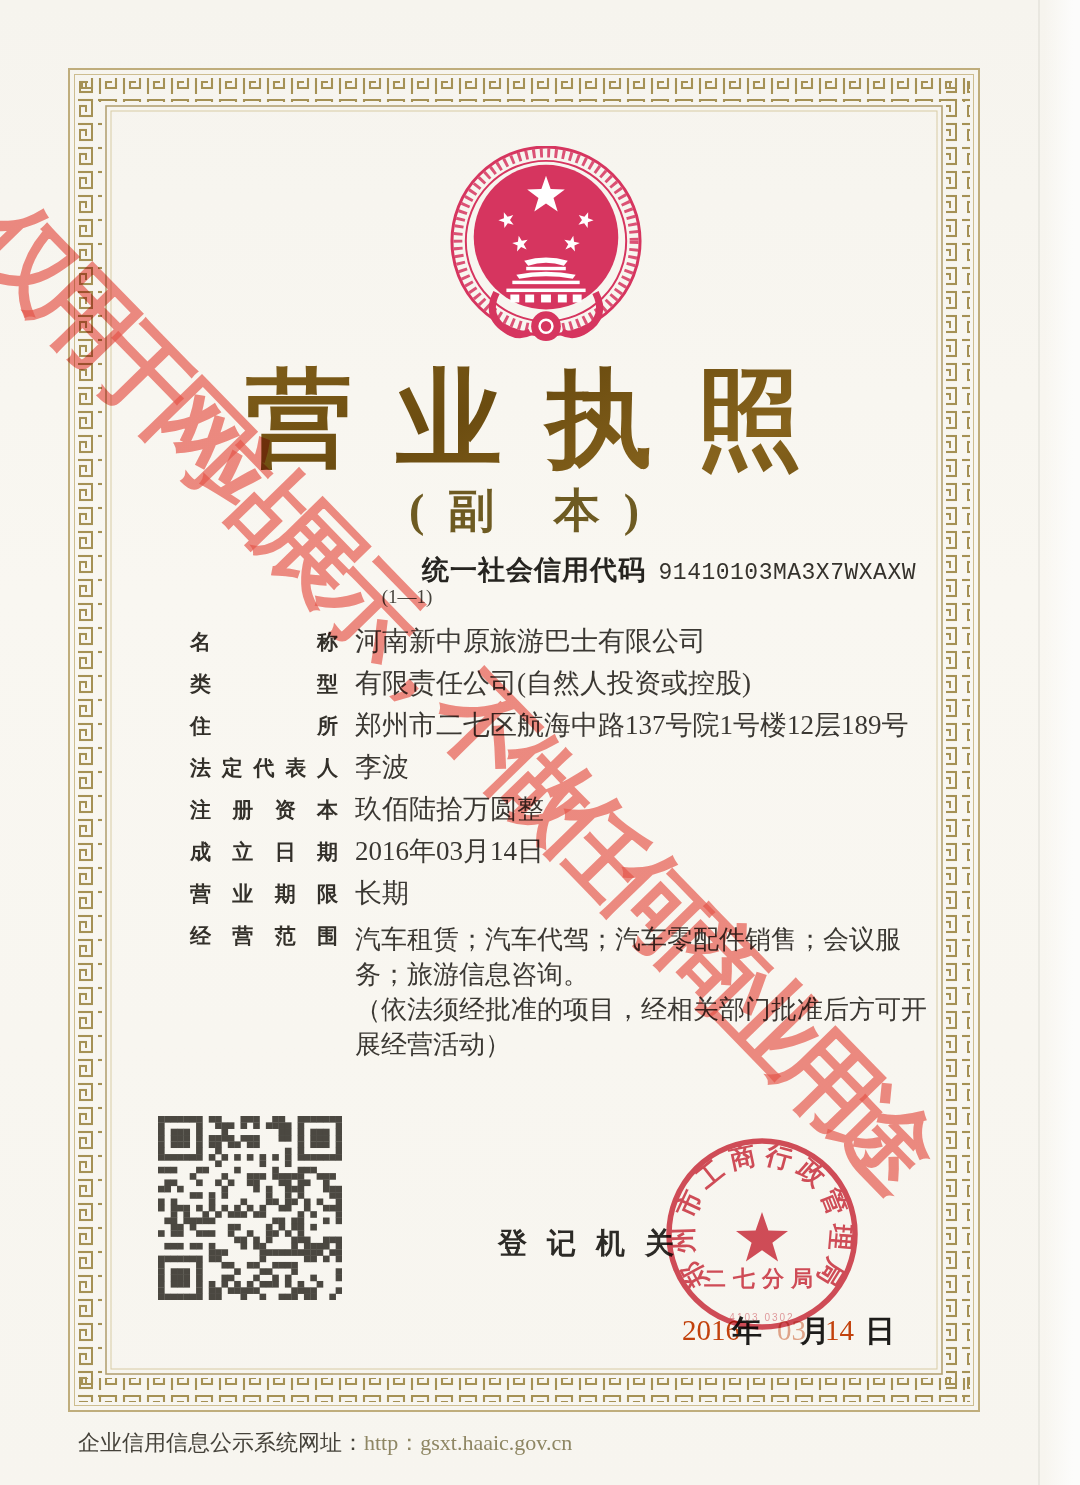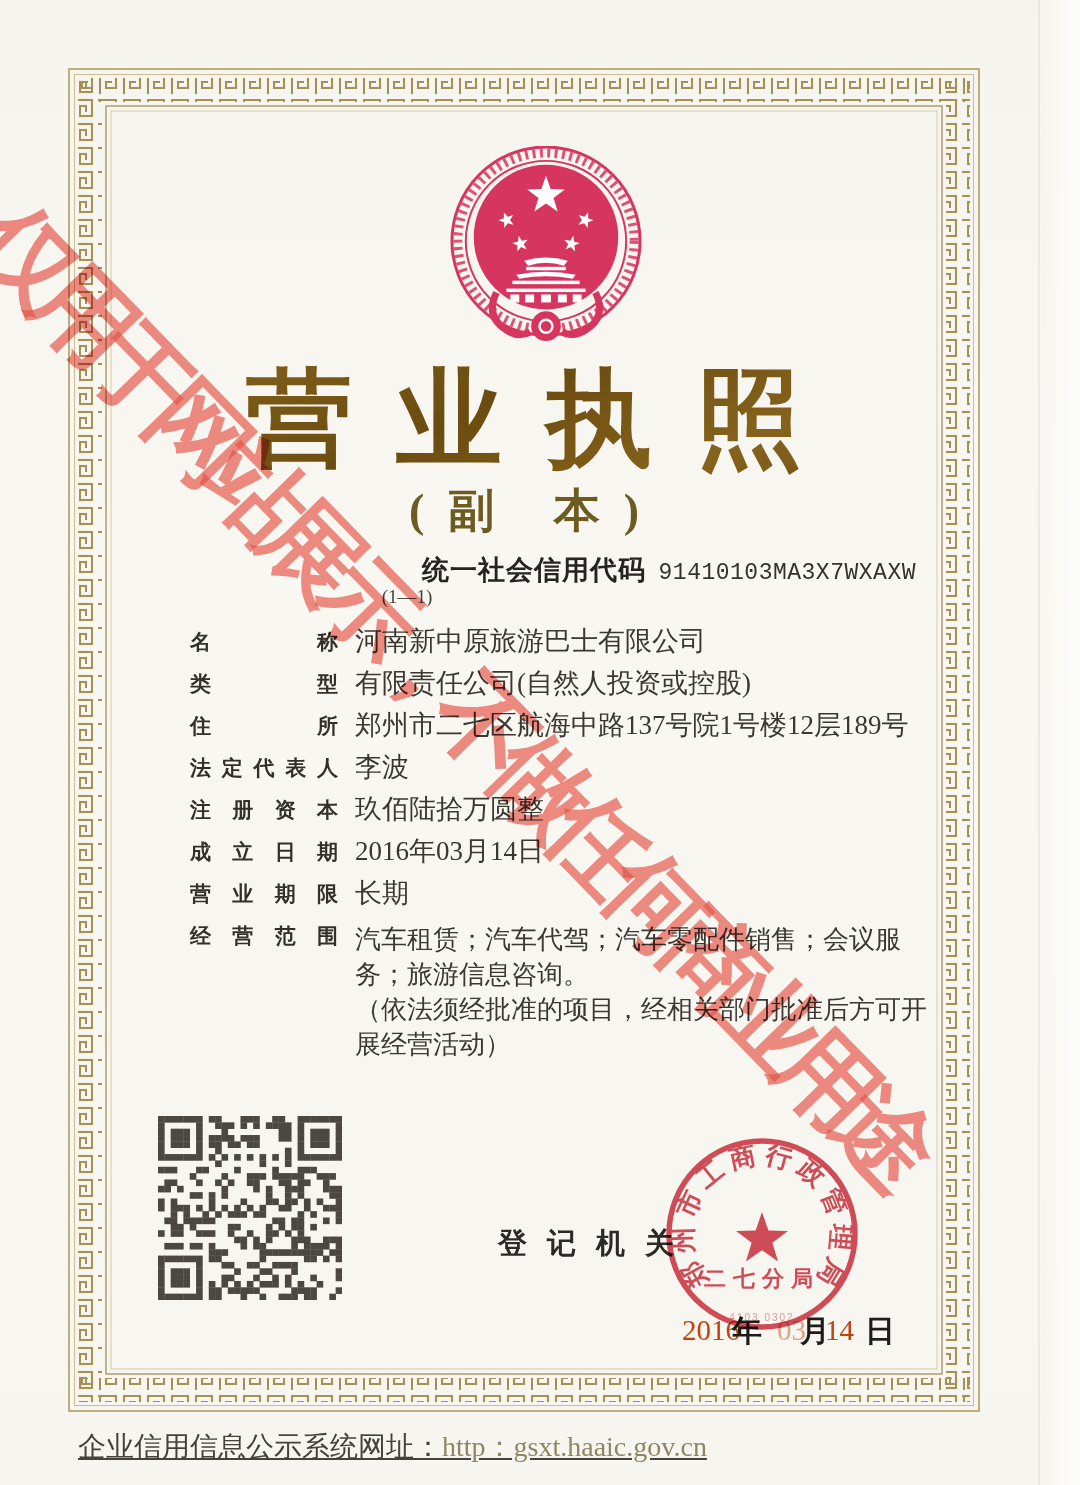--- a/index.html
+++ b/index.html
@@ -47,21 +47,21 @@
   
   .qr{position:absolute;left:158px;top:1116px;z-index:6;}
   
   .registrar{position:absolute;left:498px;top:1224px;z-index:6;white-space:nowrap;
     font-size:29px;font-weight:700;color:#2c2a26;letter-spacing:20px;}
   .seal{position:absolute;left:653px;top:1123px;z-index:20;mix-blend-mode:multiply;opacity:.92;}
   .dpart{position:absolute;z-index:6;white-space:nowrap;}
   .dnum{font-family:"Liberation Serif",serif;font-size:29px;color:#c2410c;}
   .dcjk{font-size:30px;font-weight:700;color:#1d1c1a;}
   
-  .footer-left{position:absolute;left:78px;top:1428px;z-index:6;white-space:nowrap;font-size:28px;color:#45423a;text-decoration:underline;}
+  .footer-left{position:absolute;left:78px;top:1428px;z-index:6;white-space:nowrap;font-size:22px;color:#45423a;}
   .footer-left .url{color:#8e8663;font-family:"Liberation Serif",serif;}
   .footer-right{position:absolute;right:100px;top:1428px;z-index:6;white-space:nowrap;
     font-size:22px;font-weight:700;color:#393630;font-family:"Liberation Serif",serif;}
   
   .watermark{
     position:absolute;left:40px;top:178px;z-index:50;white-space:nowrap;pointer-events:none;
     transform:rotate(45.8deg);transform-origin:0 0;
     font-size:97px;font-weight:700;letter-spacing:-15px;
     color:rgba(236,88,78,.68);mix-blend-mode:multiply;
   }

